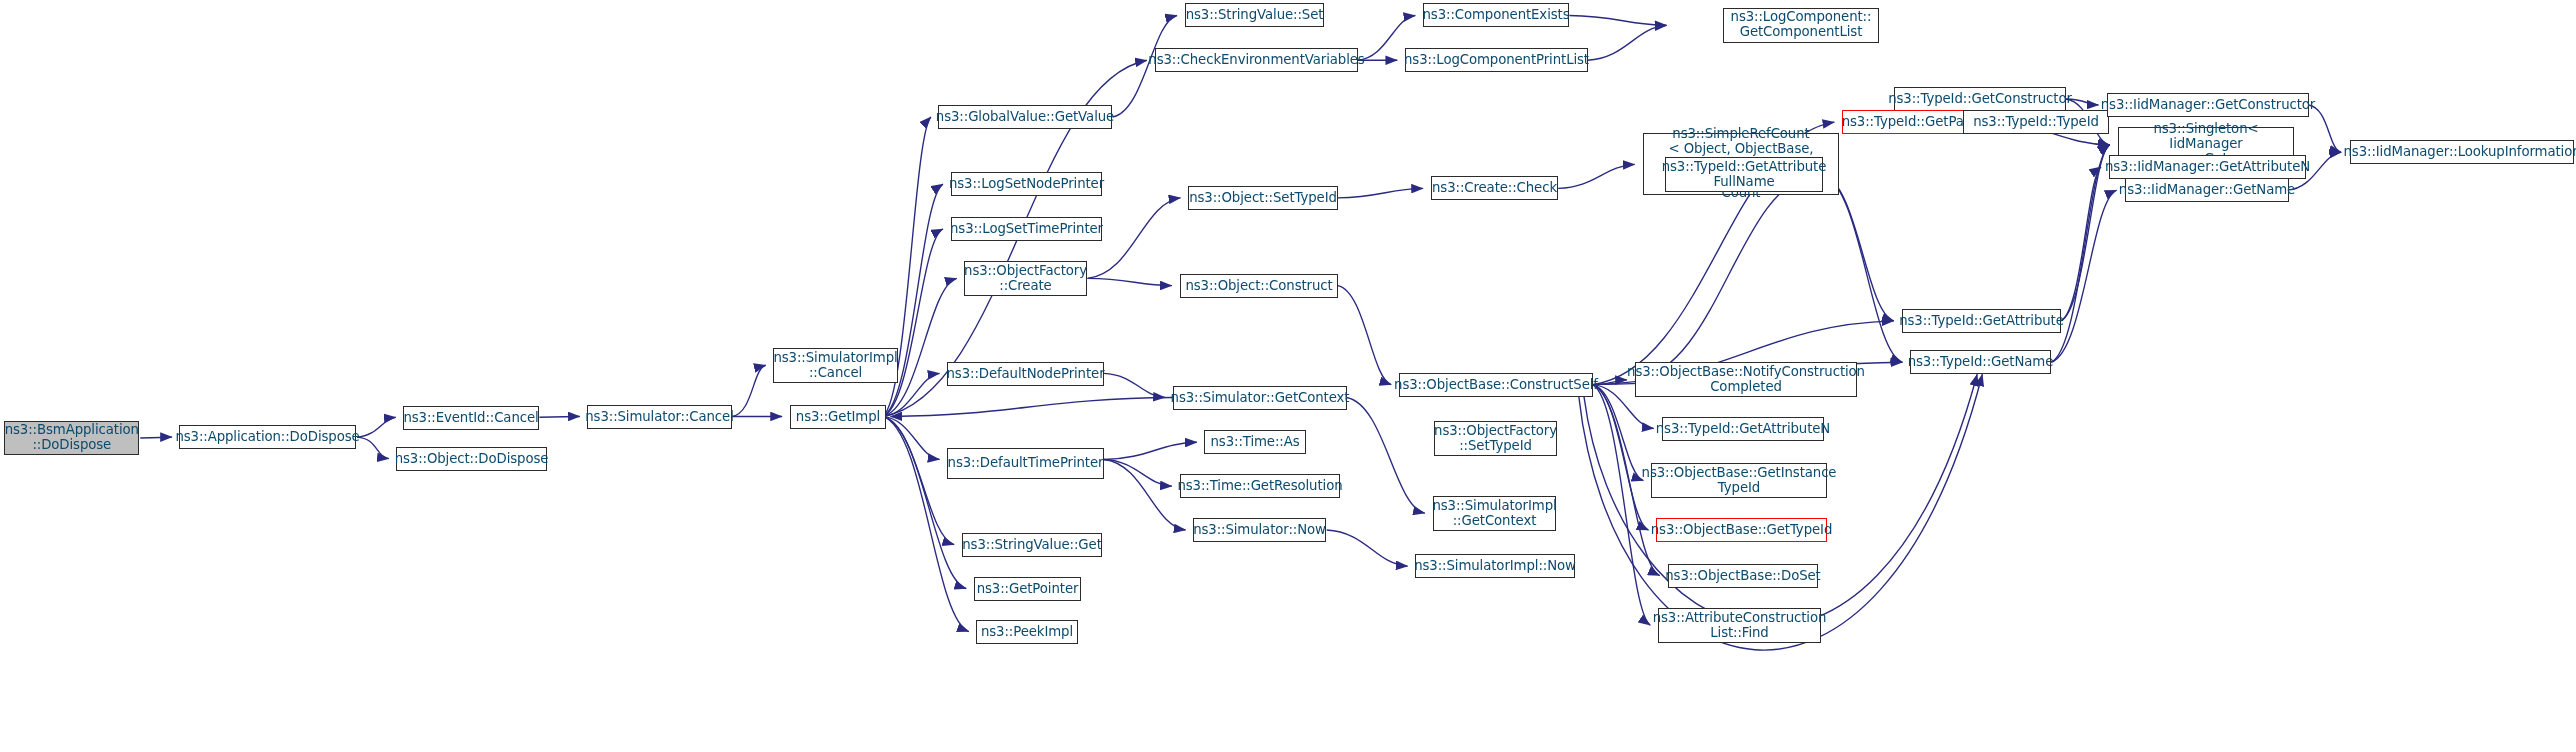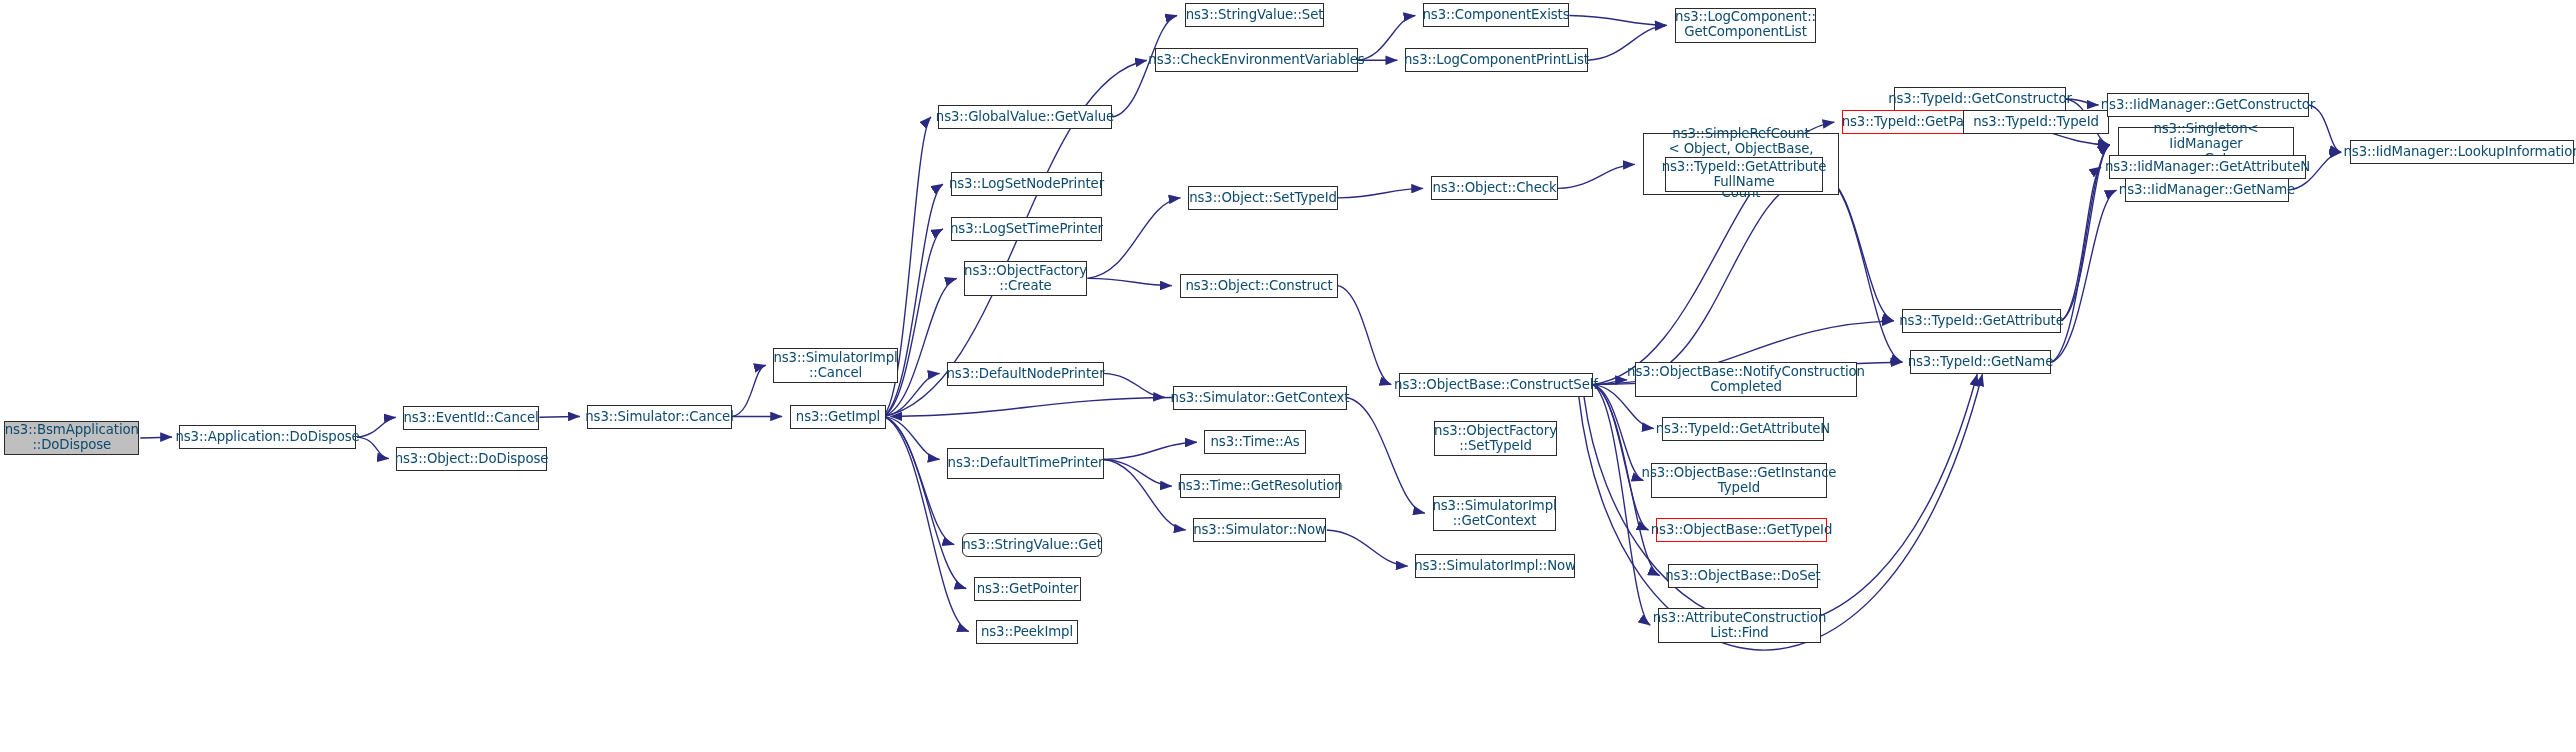--- a/index.html
+++ b/index.html
@@ -112,36 +112,36 @@
       <div class="node" style="left: 773px; top: 348px; width: 125px; height: 35px;">ns3::SimulatorImpl
 ::Cancel</div>
       <div class="node" style="left: 790px; top: 405px; width: 96px; height: 24px;">ns3::GetImpl</div>
       <div class="node" style="left: 938px; top: 105px; width: 174px; height: 24px;">ns3::GlobalValue::GetValue</div>
       <div class="node" style="left: 951px; top: 172px; width: 151px; height: 24px;">ns3::LogSetNodePrinter</div>
       <div class="node" style="left: 951px; top: 217px; width: 151px; height: 24px;">ns3::LogSetTimePrinter</div>
       <div class="node" style="left: 964px; top: 261px; width: 123px; height: 35px;">ns3::ObjectFactory
 ::Create</div>
       <div class="node" style="left: 947px; top: 362px; width: 157px; height: 24px;">ns3::DefaultNodePrinter</div>
       <div class="node" style="left: 947px; top: 448px; width: 157px; height: 31px;">ns3::DefaultTimePrinter</div>
-      <div class="node" style="left: 962px; top: 533px; width: 140px; height: 24px; border-radius: 6px;">ns3::StringValue::Get</div>
+      <div class="node" style="left: 962px; top: 533px; width: 140px; height: 24px;">ns3::StringValue::Get</div>
       <div class="node" style="left: 974px; top: 577px; width: 107px; height: 24px;">ns3::GetPointer</div>
       <div class="node" style="left: 976px; top: 620px; width: 102px; height: 24px;">ns3::PeekImpl</div>
       <div class="node" style="left: 1185px; top: 3.4px; width: 139px; height: 24px;">ns3::StringValue::Set</div>
       <div class="node" style="left: 1155px; top: 48px; width: 203px; height: 24px;">ns3::CheckEnvironmentVariables</div>
       <div class="node" style="left: 1188px; top: 186px; width: 150px; height: 24px;">ns3::Object::SetTypeId</div>
       <div class="node" style="left: 1180px; top: 274px; width: 158px; height: 24px;">ns3::Object::Construct</div>
       <div class="node" style="left: 1173px; top: 386px; width: 174px; height: 24px;">ns3::Simulator::GetContext</div>
       <div class="node" style="left: 1204px; top: 430px; width: 102px; height: 24px;">ns3::Time::As</div>
       <div class="node" style="left: 1180px; top: 474px; width: 160px; height: 24px;">ns3::Time::GetResolution</div>
       <div class="node" style="left: 1193px; top: 518px; width: 133px; height: 24px;">ns3::Simulator::Now</div>
       <div class="node" style="left: 1423px; top: 3.4px; width: 146px; height: 24px;">ns3::ComponentExists</div>
       <div class="node" style="left: 1405px; top: 48px; width: 183px; height: 24px;">ns3::LogComponentPrintList</div>
-      <div class="node" style="left: 1675px; top: 7.7px; width: 141px; height: 35px;">ns3::LogComponent::
+      <div class="node" style="left: 1723px; top: 7.7px; width: 156px; height: 35px;">ns3::LogComponent::
 GetComponentList</div>
-      <div class="node" style="left: 1431px; top: 176px; width: 127px; height: 24px;">ns3::Object::Check</div>
+      <div class="node" style="left: 1431px; top: 176px; width: 127px; height: 24px;">ns3::Create::Check</div>
       <div class="node" style="left: 1643px; top: 133px; width: 196px; height: 62px;">ns3::SimpleRefCount
 &lt; Object, ObjectBase,
 ObjectDeleter &gt;::GetReference
 Count</div>
       <div class="node" style="left: 1399px; top: 373px; width: 194px; height: 24px;">ns3::ObjectBase::ConstructSelf</div>
       <div class="node" style="left: 1434px; top: 421px; width: 123px; height: 35px;">ns3::ObjectFactory
 ::SetTypeId</div>
       <div class="node" style="left: 1433px; top: 496px; width: 123px; height: 35px;">ns3::SimulatorImpl
 ::GetContext</div>
       <div class="node" style="left: 1415px; top: 554px; width: 160px; height: 24px;">ns3::SimulatorImpl::Now</div>

